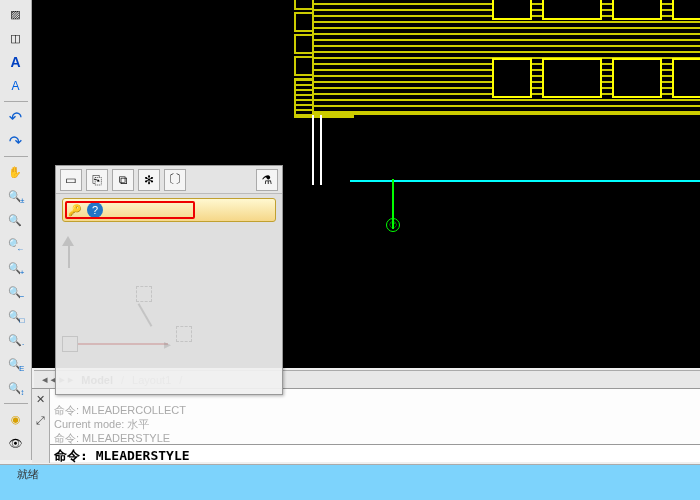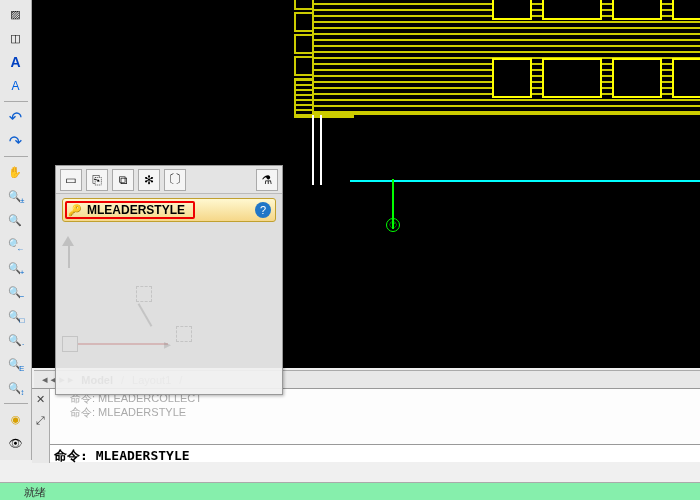--- a/index.html
+++ b/index.html
@@ -18,23 +18,23 @@
 .cyan-ruler{position:absolute;left:318px;top:180px;width:380px;height:2px;background:#0ff}
 .marker-line{position:absolute;left:360px;top:179px;width:2px;height:50px;background:#0f0}
 .marker-circle{position:absolute;left:354px;top:218px;width:14px;height:14px;border:1.5px solid #0f0;border-radius:50%;display:flex;align-items:center;justify-content:center;color:#0f0;font-size:9px}
 .vline{position:absolute;left:280px;top:115px;width:2px;height:70px;background:#fff}
 .vline2{position:absolute;left:288px;top:115px;width:2px;height:70px;background:#fff}
 .tabbar{position:absolute;left:34px;top:370px;right:0;height:18px;background:#e8e8e8;border-top:1px solid #aaa;display:flex;align-items:center;padding-left:4px;font-size:10px;color:#666}
 .tabbar span{margin:0 4px;cursor:pointer}
 .cmdwin{position:absolute;left:32px;top:388px;right:0;height:74px;background:#fdfdfd;border-top:1px solid #999}
 .cmdwin .gutter{position:absolute;left:0;top:0;width:18px;height:74px;background:#e8e8e8;border-right:1px solid #aaa;display:flex;flex-direction:column;align-items:center;justify-content:flex-start;padding-top:4px;gap:8px}
 .cmdwin .gutter span{font-size:11px;color:#444;cursor:pointer}
-.cmdwin .lines{position:absolute;left:18px;top:0;right:0;padding:2px 20px;color:#aaa;line-height:14px;font-family:'SimSun',monospace}
+.cmdwin .lines{position:absolute;left:18px;top:12px;right:0;padding:2px 4px;color:#aaa;line-height:14px;font-family:'SimSun',monospace}
 .cmdwin .cmdline{position:absolute;left:18px;bottom:0;right:0;height:18px;border-top:1px solid #999;background:#fff;padding:2px 4px;font-family:'SimSun',monospace;font-size:13px;font-weight:bold;color:#000}
-.status{position:absolute;left:0;bottom:0;right:0;height:18px;background:#86efac;border-top:1px solid #aaa;padding:2px 24px;font-size:11px;color:#333}
+.status{position:absolute;left:0;bottom:0;right:0;height:36px;background:#7dd3fc;border-top:1px solid #aaa;padding:2px 17px;font-size:11px;color:#333}
 .popup{position:absolute;left:55px;top:165px;width:228px;height:230px;background:rgba(240,240,240,0.93);border:1px solid #999;box-shadow:1px 1px 3px rgba(0,0,0,0.3)}
 .popup-tb{height:28px;background:#e4e4e4;border-bottom:1px solid #bbb;display:flex;align-items:center;padding:0 4px;gap:4px}
 .popup-tb .pbtn{width:22px;height:22px;border:1px solid #aaa;background:#f5f5f5;display:flex;align-items:center;justify-content:center;cursor:pointer;font-size:12px}
 .popup-tb .spacer{flex:1}
 .popup-input{height:24px;margin:4px 6px;background:linear-gradient(#fff8d0,#f5d788);border:1px solid #c0a030;border-radius:3px;display:flex;align-items:center;padding:0 4px;position:relative}
 .highlight{position:absolute;left:2px;top:2px;bottom:2px;width:130px;border:2px solid #e00;border-radius:2px;pointer-events:none}
 .popup-input .icon{width:16px;height:16px;margin-right:4px;display:flex;align-items:center;justify-content:center;font-size:11px}
 .popup-input input{flex:1;background:transparent;border:none;outline:none;font-size:12px;font-weight:bold}
 .popup-input .help{width:16px;height:16px;background:#2176c7;border-radius:50%;color:#fff;display:flex;align-items:center;justify-content:center;font-size:11px;cursor:pointer}
 .popup-body{position:relative;height:166px}
@@ -141,20 +141,21 @@
   <span style="color:#999">/</span>
 </div>
 
 <div class="cmdwin">
   <div class="gutter">
     <span>✕</span>
     <span>⤢</span>
   </div>
   <div class="lines">
     <div>命令: MLEADERCOLLECT</div>
+    <div>Current mode: 水平</div>
     <div>命令: MLEADERSTYLE</div>
   </div>
   <div class="cmdline">命令: MLEADERSTYLE</div>
 </div>
 
 <div class="status">
   <span>就绪</span>
 </div>
 
 <div class="popup">
@@ -163,21 +164,20 @@
       <div class="pbtn">⎘</div>
       <div class="pbtn">⧉</div>
       <div class="pbtn">✻</div>
       <div class="pbtn">〔〕</div>
     <div class="spacer"></div>
     <div class="pbtn">⚗</div>
   </div>
   <div class="popup-input">
     <div class="highlight"></div>
     <span class="icon">🔑</span>
-    <input value="MLEADERSTYLE" style="">
     <span class="help">?</span>
   </div>
   <div class="popup-body">
     <div class="ghost-arrow"></div>
     <div class="ghost-box" style="left:6px;top:110px"></div>
     <div class="ghost-line" style="left:22px;top:117px;width:90px"></div>
     <div style="position:absolute;left:108px;top:110px;opacity:0.3;color:#888;font-size:14px">▸</div>
     <div class="ghost-box" style="left:80px;top:60px;border-style:dashed"></div>
     <div class="ghost-box" style="left:120px;top:100px;border-style:dashed"></div>
     <div style="position:absolute;left:88px;top:76px;width:2px;height:26px;background:#888;opacity:0.3;transform:rotate(-30deg)"></div>

